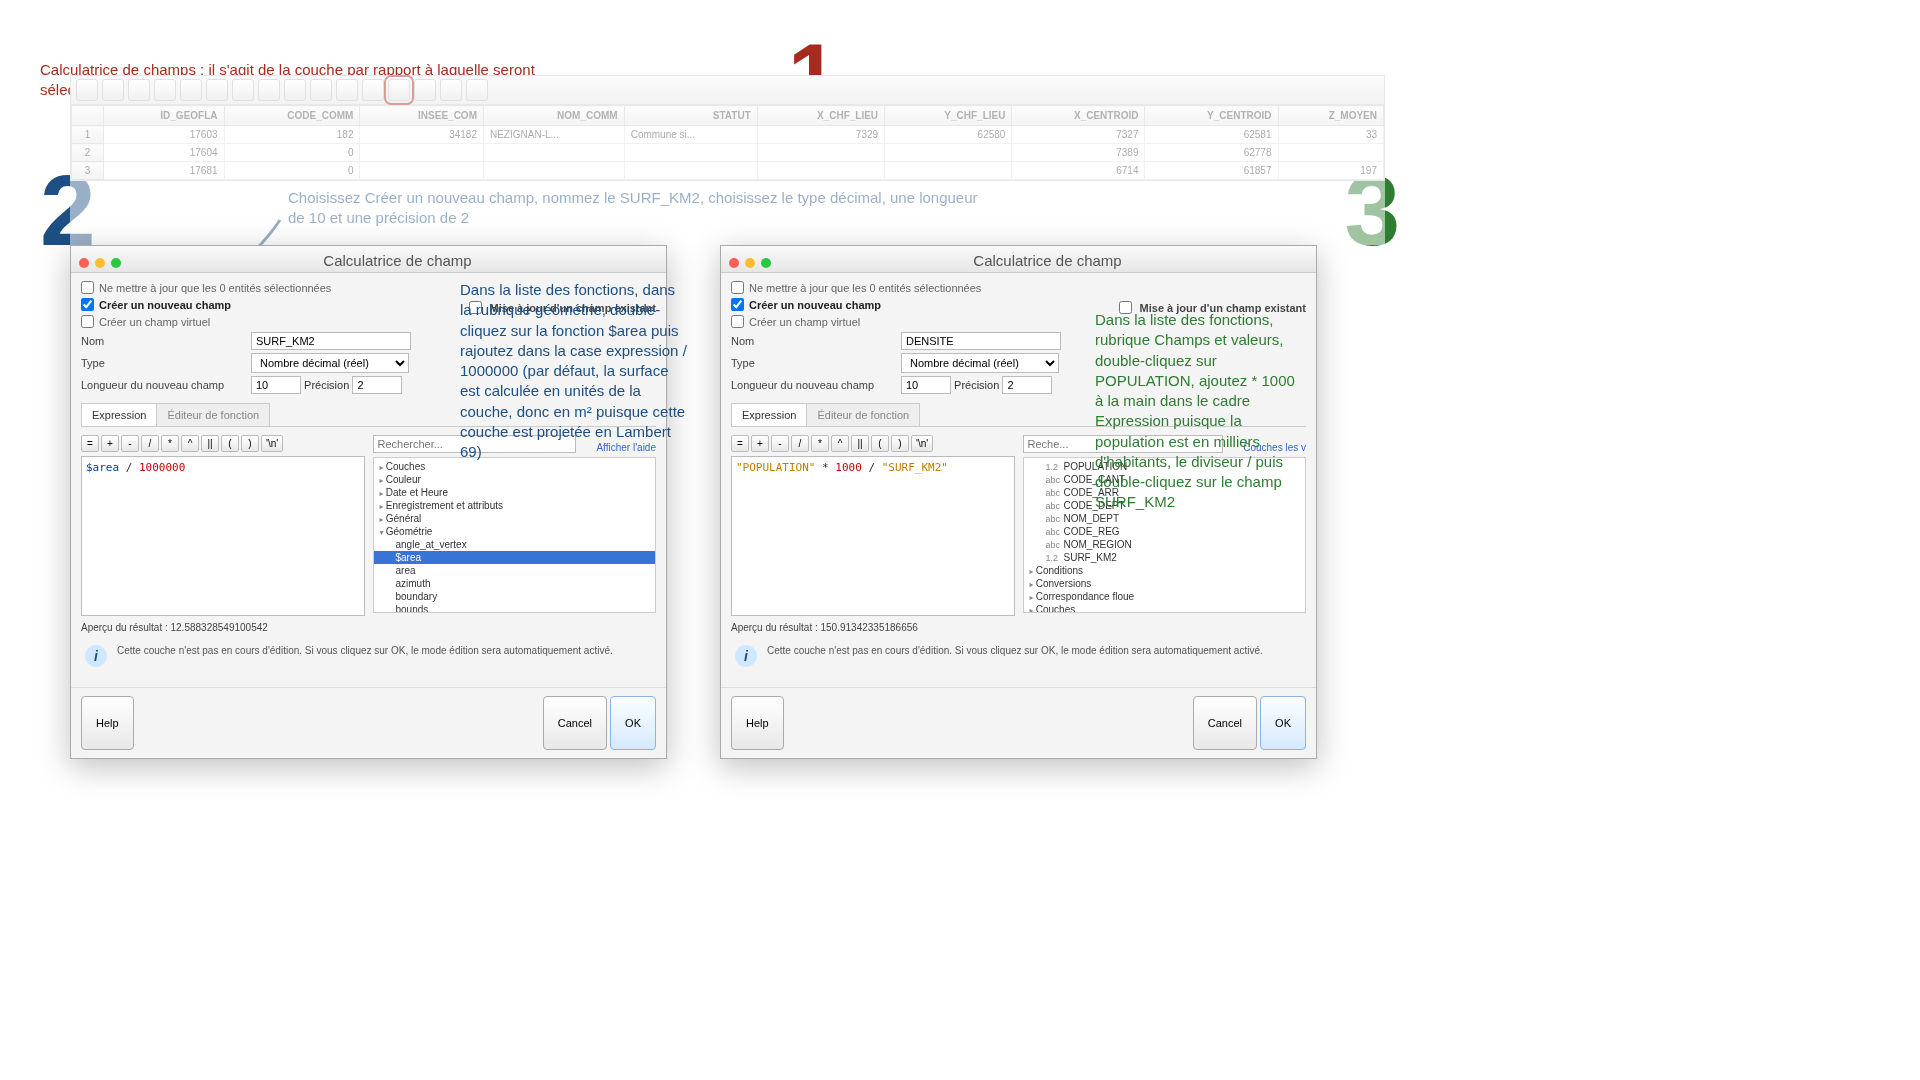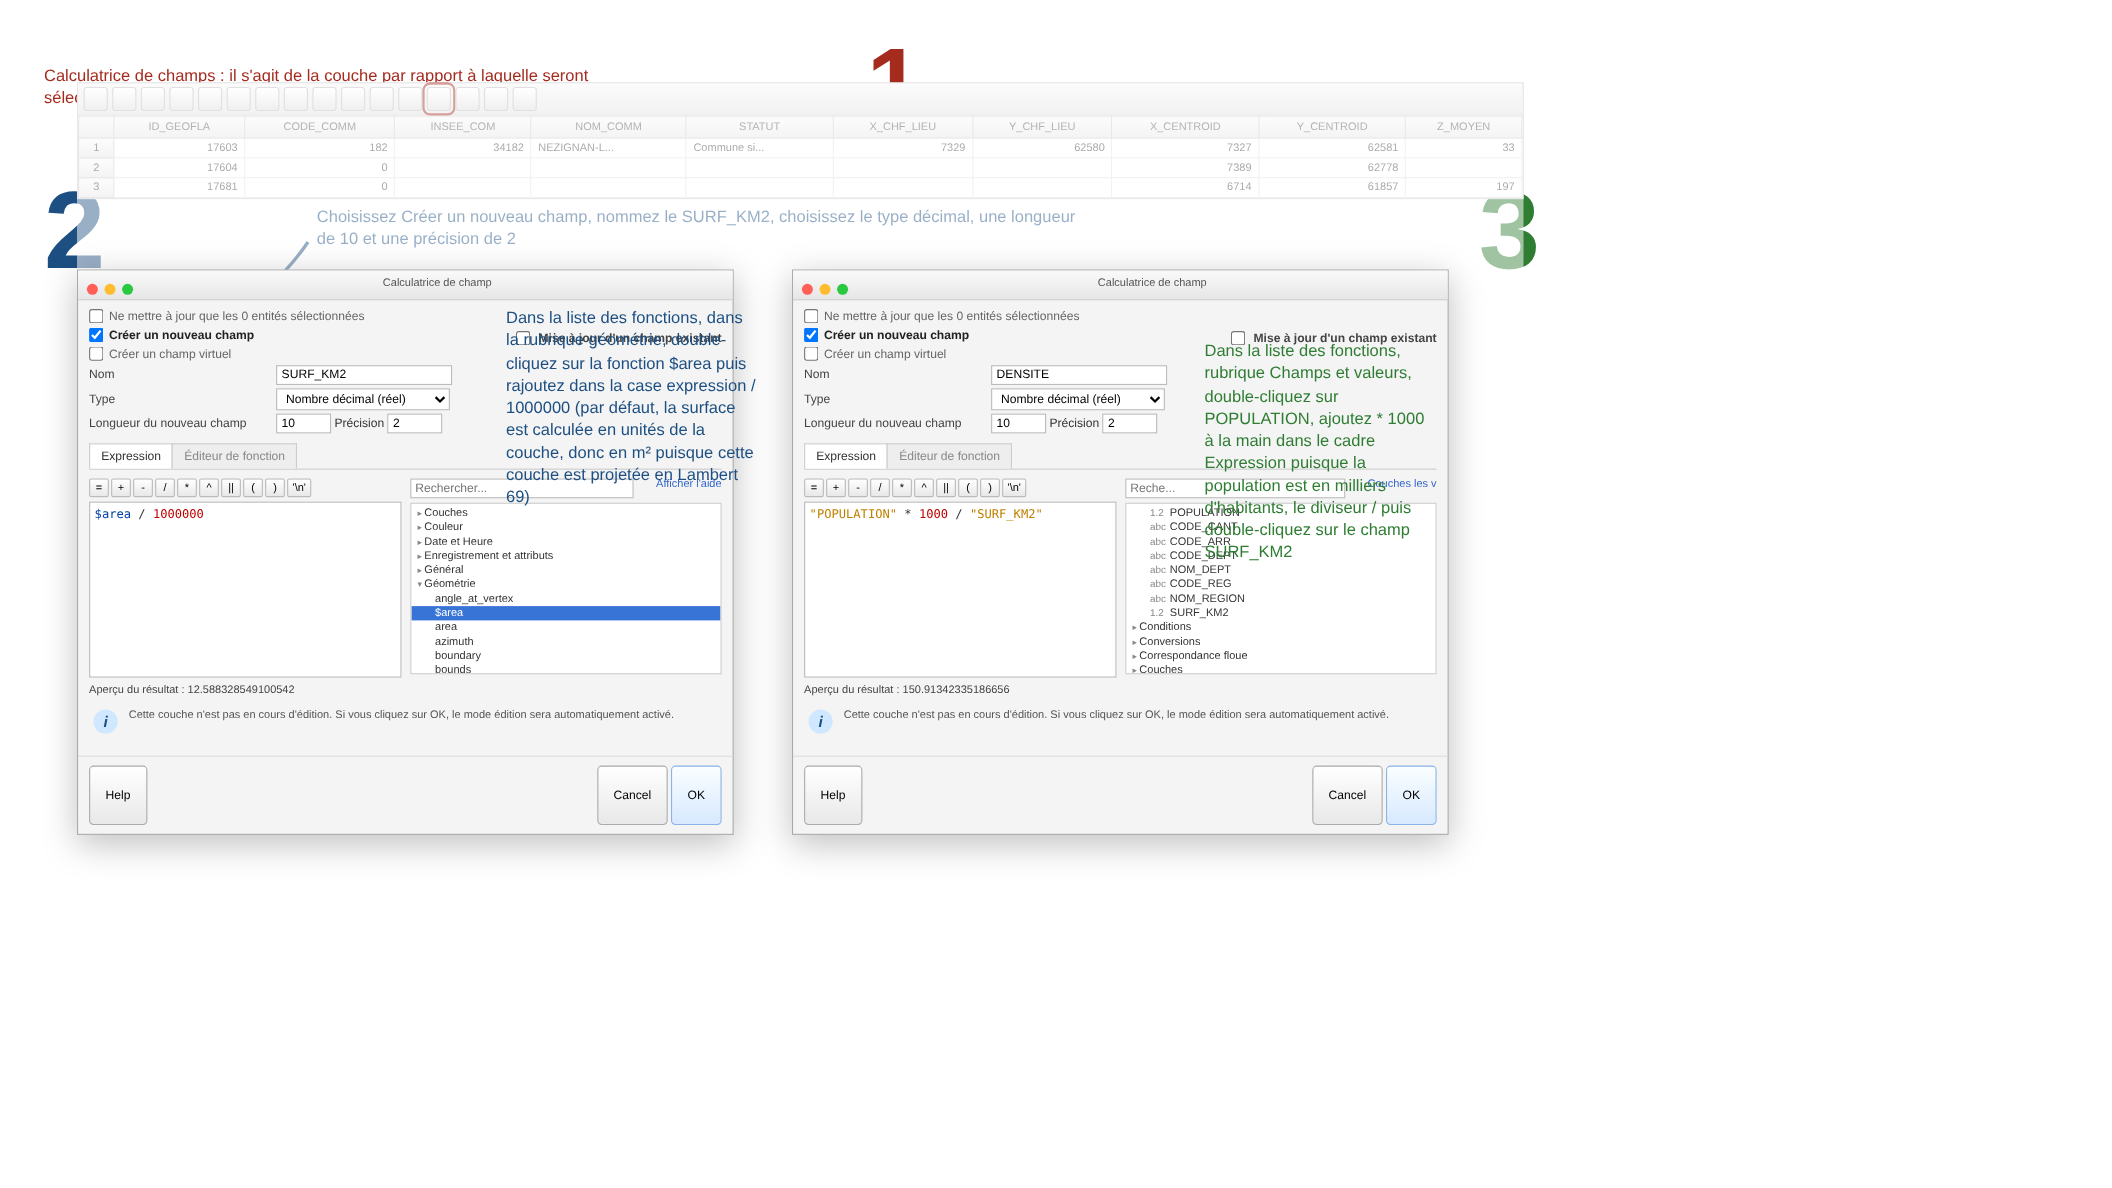--- a/index.html
+++ b/index.html
@@ -13,33 +13,33 @@
 .ann-blue-title{color:#1d4f82;left:288px;top:188px;width:690px;font-size:15px}
 .ann-blue-body{color:#1d4f82;left:460px;top:280px;width:230px;font-size:15px}
 .ann-green{color:#2e7d32;left:1095px;top:310px;width:210px;font-size:15px}
 svg.overlay{position:absolute;left:0;top:0;width:1440px;height:810px;pointer-events:none}
 .attr-table{position:absolute;left:70px;top:75px;right:55px;background:#f2f2f2;border:1px solid #ccc;z-index:1}
 .attr-header{background:linear-gradient(#fcfcfc,#e8e8e8);padding:4px 6px;font-size:11px;color:#444;border-bottom:1px solid #ccc}
 .attr-toolbar{background:linear-gradient(#f6f6f6,#e2e2e2);padding:3px 5px;display:flex;gap:4px;border-bottom:1px solid #ccc}
 .attr-toolbar .tb{width:20px;height:20px;background:linear-gradient(#fff,#ddd);border:1px solid #bbb;border-radius:3px}
 .attr-grid{background:#fff;font-size:10px}
 .attr-grid table{border-collapse:collapse;width:100%}
-.attr-grid th{background:linear-gradient(#f8f8f8,#e6e6e6);border:1px solid #ccc;padding:4px 6px;color:#555;font-weight:400;font-size:10px;text-align:center}
+.attr-grid th{background:linear-gradient(#f8f8f8,#e6e6e6);border:1px solid #ccc;padding:4px 6px;color:#555;font-weight:700;font-size:10px;text-align:right}
 .attr-grid td{border:1px solid #e0e0e0;padding:3px 6px;color:#444;text-align:right;font-size:10px}
 .attr-grid td.rowhead{background:linear-gradient(#f8f8f8,#e6e6e6);text-align:center;border:1px solid #ccc}
 .attr-grid td.l{text-align:left}
 .calc-dialog{position:absolute;background:#f4f4f4;border:1px solid #aaa;box-shadow:0 8px 30px rgba(0,0,0,.25);z-index:5;font-size:11px}
 .calc-1{left:70px;top:245px;width:595px}
 .calc-2{left:720px;top:245px;width:595px}
 .win-dots{display:flex;gap:6px;align-items:center;padding:6px 8px;float:left}
 .win-dots span{display:inline-block;width:10px;height:10px;border-radius:50%}
 .win-dots .r{background:#ff5f57}
 .win-dots .y{background:#febc2e}
 .win-dots .g{background:#28c840}
-.dlg-title{padding:6px 0;text-align:center;font-size:10px;color:#555;background:linear-gradient(#fafafa,#e6e6e6);border-bottom:1px solid #ccc;height:14px}
+.dlg-title{padding:6px 0;text-align:center;font-size:15px;color:#555;background:linear-gradient(#fafafa,#e6e6e6);border-bottom:1px solid #ccc;height:14px}
 .dlg-body{padding:8px 10px}
 .chk{display:flex;align-items:center;gap:5px;margin-bottom:4px;color:#666;font-size:11px}
 .chk input{margin:0}
 .chk.bold label{color:#222;font-weight:600}
 .form-row{display:flex;align-items:center;margin:3px 0;font-size:11px}
 .form-row .lbl{width:170px;color:#444}
 .form-row input[type=text]{border:1px solid #bbb;padding:2px 4px;font-size:11px;width:150px;background:#fff}
 .form-row select{border:1px solid #bbb;padding:2px 4px;font-size:11px;width:158px;background:#fff}
 .form-row input.small{width:40px}
 .two-col-top{display:flex;justify-content:space-between;align-items:flex-start}
@@ -49,21 +49,21 @@
 .tabs .tab.inactive{background:#eee;color:#888}
 .expr-area{display:flex;gap:8px;margin-top:8px}
 .expr-left{flex:1}
 .op-row{display:flex;gap:2px;margin-bottom:4px}
 .op-row button{border:1px solid #bbb;background:linear-gradient(#fff,#e8e8e8);padding:2px 4px;font-size:10px;min-width:18px;border-radius:2px}
 .expr-box{border:1px solid #bbb;background:#fff;height:150px;padding:4px;font-family:Menlo,monospace;font-size:11px}
 .expr-box .k-area{color:#0041a3}
 .expr-box .k-num{color:#c00000}
 .expr-box .k-str{color:#c08000}
 .expr-right{flex:1;border-left:0}
-.search-row{display:flex;gap:20px;margin-bottom:4px;align-items:flex-start}
+.search-row{display:flex;gap:20px;margin-bottom:4px;align-items:flex-end}
 .search-row input{border:1px solid #bbb;padding:2px 4px;font-size:11px;flex:1;background:#fff}
 .search-row a{color:#3466cc;font-size:10px;text-decoration:none}
 .func-tree{border:1px solid #ccc;background:#fff;height:150px;overflow:hidden;font-size:10px;padding:2px 0}
 .func-tree .cat{padding:1px 6px;color:#333}
 .func-tree .cat::before{content:"▸ ";color:#888;font-size:8px}
 .func-tree .cat.open::before{content:"▾ "}
 .func-tree .item{padding:1px 6px 1px 22px;color:#333}
 .func-tree .item .ico{display:inline-block;width:18px;color:#888;font-size:9px}
 .func-tree .item.sel{background:#3874d6;color:#fff}
 .preview{margin-top:6px;font-size:10px;color:#444}

